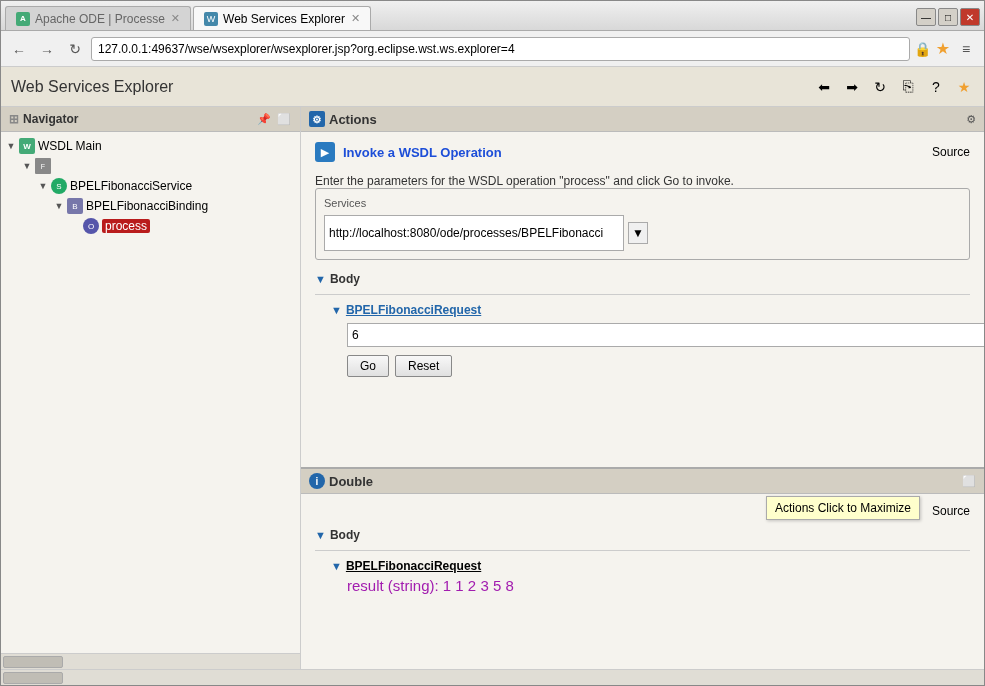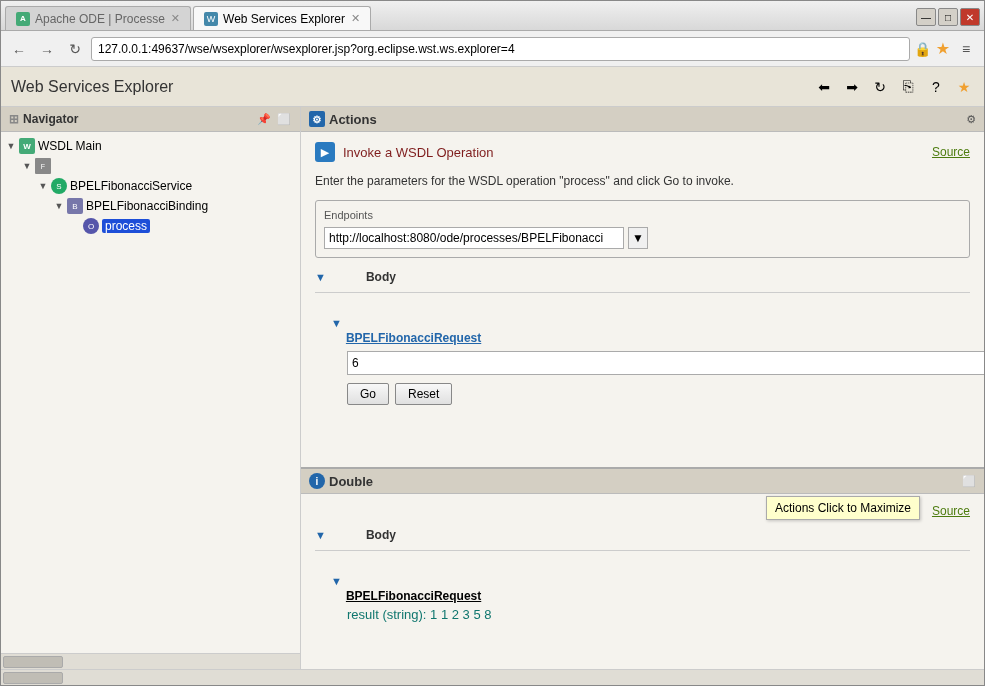--- a/index.html
+++ b/index.html
@@ -52,69 +52,69 @@
     .tree-indent-4 { padding-left: 52px; }
     .tree-indent-5 { padding-left: 68px; }
     .tree-expander { width: 12px; height: 12px; display: inline-flex; align-items: center; justify-content: center; font-size: 9px; color: #555; margin-right: 2px; flex-shrink: 0; }
     .tree-icon { width: 16px; height: 16px; margin-right: 3px; flex-shrink: 0; }
     .wsdl-icon { background: #4a7; border-radius: 2px; display: flex; align-items: center; justify-content: center; color: white; font-size: 8px; font-weight: bold; }
     .file-icon { background: #888; border-radius: 1px; display: flex; align-items: center; justify-content: center; color: white; font-size: 7px; }
     .service-icon { background: #2a6; border-radius: 50%; display: flex; align-items: center; justify-content: center; color: white; font-size: 8px; }
     .binding-icon { background: #77a; border-radius: 2px; display: flex; align-items: center; justify-content: center; color: white; font-size: 8px; }
     .op-icon { background: #55a; border-radius: 50%; display: flex; align-items: center; justify-content: center; color: white; font-size: 8px; }
     .tree-label { font-size: 12px; color: #000; }
-    .tree-label.selected { background: #1d4ed8; color: white; padding: 0 3px; border-radius: 2px; }
+    .tree-label.selected { background: #b91c1c; color: white; padding: 0 3px; border-radius: 2px; }
     .scrollbar-area { height: 16px; background: #e0ddd5; border-top: 1px solid #ccc; display: flex; align-items: center; }
 
     
     .right-panel { flex: 1; display: flex; flex-direction: column; overflow: hidden; }
 
     
     .actions-panel { background: #f5f3ee; flex: 1; overflow-y: auto; border-bottom: 2px solid #aaa; }
     .section-header { background: #d4cfc3; padding: 4px 8px; display: flex; align-items: center; justify-content: space-between; border-bottom: 1px solid #bbb; }
     .section-title { font-size: 13px; font-weight: bold; color: #333; display: flex; align-items: center; gap: 4px; }
     .section-icon { width: 16px; height: 16px; background: #2266aa; border-radius: 2px; display: flex; align-items: center; justify-content: center; color: white; font-size: 10px; }
     .info-icon { background: #2266aa; border-radius: 50%; }
     .section-actions { font-size: 11px; color: #555; display: flex; gap: 4px; }
     .section-content { padding: 10px 14px; }
 
     .invoke-row { display: flex; align-items: center; gap: 8px; margin-bottom: 12px; }
     .invoke-icon { width: 20px; height: 20px; background: #2a7ac0; border-radius: 3px; display: flex; align-items: center; justify-content: center; color: white; font-size: 11px; }
-    .invoke-title { font-size: 13px; font-weight: normal; color: #7f1d1d; }
-    .source-link { margin-left: auto; color: #4d7c0f; text-decoration: underline; cursor: pointer; font-size: 12px; }
-    .desc-text { color: #333; font-size: 12px; margin-bottom: 12px; }
+    .invoke-title { font-size: 13px; font-weight: bold; color: #1d4ed8; }
+    .source-link { margin-left: auto; color: #000000; cursor: pointer; font-size: 12px; }
+    .desc-text { color: #333; font-size: 12px; }
     .endpoints-group { border: 1px solid #aaa; border-radius: 3px; padding: 8px; margin-bottom: 12px; }
     .endpoints-legend { font-size: 11px; color: #555; margin-bottom: 6px; }
     .endpoint-row { display: flex; align-items: center; gap: 4px; }
-    .endpoint-input { flex: 1; height: 22px; border: 1px solid #aaa; padding: 0 4px; font-size: 12px; max-width: 300px; }
+    .endpoint-input { flex: 1; height: 36px; border: 1px solid #aaa; padding: 0 4px; font-size: 12px; max-width: 300px; }
     .endpoint-dropdown { height: 22px; width: 20px; border: 1px solid #aaa; background: #f0f0f0; cursor: pointer; display: flex; align-items: center; justify-content: center; }
 
     .body-section { margin-top: 4px; }
     .body-header { display: flex; align-items: center; gap: 4px; margin-bottom: 8px; color: #333; font-size: 12px; }
     .collapse-arrow { color: #2266aa; cursor: pointer; font-size: 11px; }
-    .body-title { font-weight: bold; margin-left: 36px; }
+    .body-title { font-weight: bold; }
     .divider { height: 1px; background: #ccc; margin: 8px 0; }
 
     .request-section { margin-left: 16px; }
     .request-header { display: flex; align-items: center; gap: 4px; color: #2266aa; cursor: pointer; font-size: 12px; margin-bottom: 6px; }
-    .request-title { font-weight: bold; text-decoration: underline; margin-top: 30px; }
+    .request-title { font-weight: bold; text-decoration: underline; }
     .field-row { display: flex; align-items: center; gap: 4px; margin-bottom: 4px; margin-left: 16px; }
     .field-label { color: #2266aa; text-decoration: underline; cursor: pointer; }
     .field-type { color: #333; }
     .field-input { width: 100%; height: 24px; border: 1px solid #aaa; padding: 0 4px; font-size: 12px; margin-left: 16px; margin-bottom: 8px; display: block; }
     .btn-row { display: flex; gap: 6px; margin-left: 16px; margin-top: 6px; }
     .action-btn { padding: 3px 12px; border: 1px solid #888; background: linear-gradient(to bottom, #f8f8f8, #e0e0e0); cursor: pointer; font-size: 12px; border-radius: 2px; }
 
     
     .status-panel { background: #f5f3ee; height: 200px; flex-shrink: 0; overflow-y: auto; }
     .tooltip-box { position: relative; }
     .tooltip { background: #ffffcc; border: 1px solid #aaa; padding: 4px 8px; font-size: 12px; display: inline-block; position: absolute; right: 50px; top: -8px; white-space: nowrap; box-shadow: 1px 1px 3px rgba(0,0,0,0.2); }
     .response-section { margin-left: 16px; margin-top: 8px; }
     .response-header { display: flex; align-items: center; gap: 4px; margin-bottom: 4px; }
-    .result-text { font-size: 13px; color: #0f766e; margin-left: 16px; }
+    .result-text { font-size: 15px; color: #a21caf; margin-left: 16px; }
 
     
     .bottom-bar { background: #e0ddd5; height: 16px; border-top: 1px solid #ccc; display: flex; align-items: center; flex-shrink: 0; }
     .scroll-thumb { width: 60px; height: 12px; background: #c0bdb5; border: 1px solid #aaa; border-radius: 2px; margin: 0 2px; }
   </style>
 </head>
 <body>
 
 <div class="window">
 
@@ -220,21 +220,21 @@
           </div>
         </div>
         <div class="section-content">
           <div class="invoke-row">
             <div class="invoke-icon">▶</div>
             <span class="invoke-title">Invoke a WSDL Operation</span>
             <a class="source-link">Source</a>
           </div>
           <div class="desc-text">Enter the parameters for the WSDL operation "process" and click Go to invoke.</div>
           <div class="endpoints-group">
-            <div class="endpoints-legend">Endpoints</div>
+            <div class="endpoints-legend">Services</div>
             <div class="endpoint-row">
               <input class="endpoint-input" type="text" value="http://localhost:8080/ode/processes/BPELFibonacci" style="">
               <div class="endpoint-dropdown">▼</div>
             </div>
           </div>
           <div class="body-section">
             <div class="body-header">
               <span class="collapse-arrow">▼</span>
               <span class="body-title">Body</span>
             </div>

